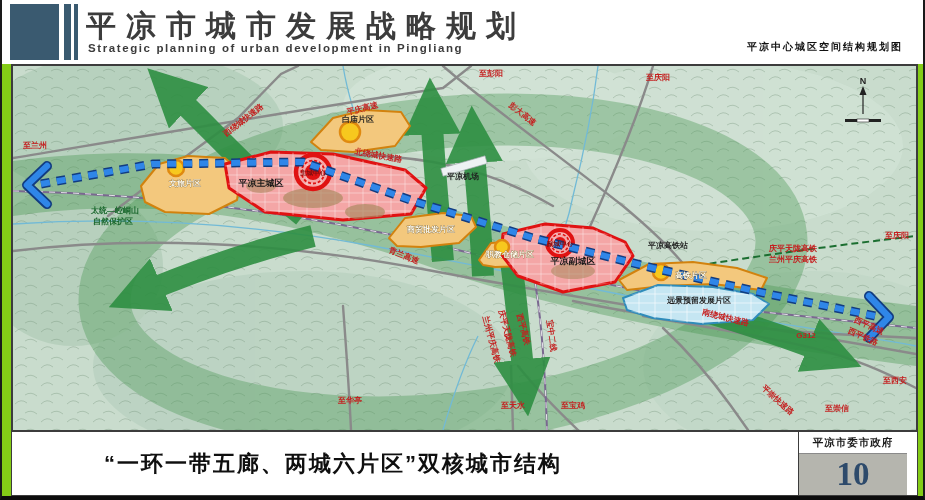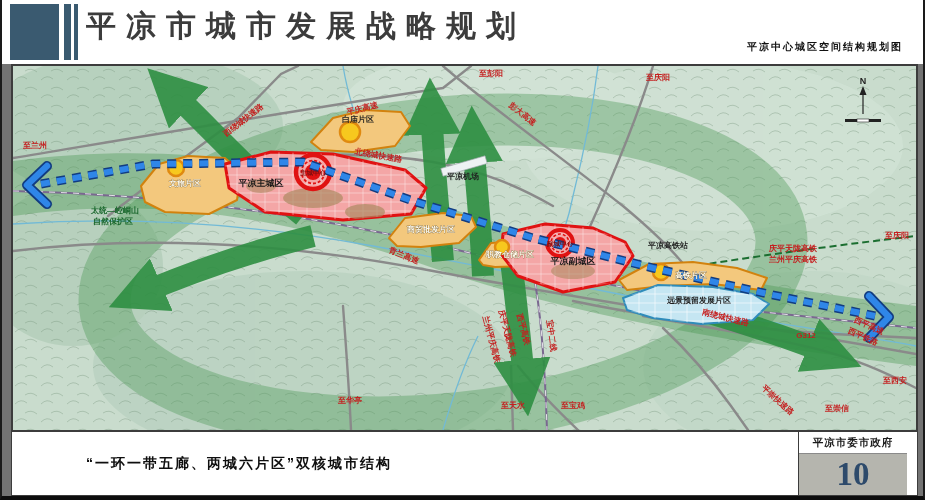--- a/index.html
+++ b/index.html
@@ -1,16 +1,16 @@
 <!DOCTYPE html>
 <html><head>
 <meta charset="utf-8">
 <style>
   html,body{margin:0;padding:0;background:#e8e8e8;}
-  .page{position:relative;width:925px;height:500px;background:#737373;
+  .page{position:relative;width:925px;height:500px;background:#84cc16;
         border-left:2px solid #1a1a1a;border-right:2px solid #1a1a1a;border-bottom:4px solid #0d0d0d;
         box-sizing:border-box;font-family:"Liberation Sans",sans-serif;overflow:hidden;}
   
   .header{position:absolute;left:0;top:0;width:100%;height:64px;background:#fff;}
   .hsq{position:absolute;left:8px;top:4px;width:49px;height:56px;background:#3a5a70;}
   .hbar1{position:absolute;left:62px;top:4px;width:7px;height:56px;background:#3a5a70;}
   .hbar2{position:absolute;left:72px;top:4px;width:4px;height:56px;background:#3a5a70;}
   .htitle{position:absolute;left:84px;top:6px;margin:0;font-size:30px;font-weight:bold;color:#3c3c3c;
           letter-spacing:10px;white-space:nowrap;}
   .hsub{position:absolute;left:86px;top:42px;font-size:11.5px;font-weight:bold;color:#3c3c3c;
@@ -26,40 +26,41 @@
   text.lbl.dark{fill:#1f1f1f;}
   text.lbl.green{fill:#17662a;}
   text.lbl.city{fill:#161616;font-size:9px;}
   text.lbl.area{fill:#fffdf2;stroke:#6b4a12;stroke-width:0.4px;paint-order:stroke;}
   text.lbl.center{fill:#7d0f0f;font-size:6.5px;}
   text.compass-n{font-family:"Liberation Sans",sans-serif;font-weight:bold;font-size:9px;fill:#222;text-anchor:middle;}
   
   .footer{position:absolute;left:9px;top:432px;width:907px;height:64px;background:#fff;
           border-left:1px solid #3c3c3c;border-right:1px solid #3c3c3c;border-bottom:1px solid #3c3c3c;
           box-sizing:border-box;}
-  .caption{position:absolute;left:74px;top:0;height:100%;display:flex;align-items:center;
-           font-size:14px;font-weight:bold;color:#0f0f0f;letter-spacing:2px;white-space:nowrap;}
+  .caption{position:absolute;left:92px;top:0;height:100%;display:flex;align-items:center;
+           font-size:22px;font-weight:bold;color:#0f0f0f;letter-spacing:2px;white-space:nowrap;}
   .stampbox{position:absolute;right:10px;top:0;width:109px;height:100%;
             border-left:1px solid #3c3c3c;box-sizing:border-box;display:flex;flex-direction:column;}
   .authority{height:21px;display:flex;align-items:center;justify-content:center;
              font-size:10.5px;font-weight:bold;color:#1c1c1c;background:#fff;
              border-bottom:1px solid #8a8a8a;letter-spacing:1px;}
   .pagenum{flex:1;display:flex;align-items:center;justify-content:center;background:#b5b5ae;
            font-family:"Liberation Serif",serif;font-size:33px;font-weight:bold;color:#2d4a6b;}
 </style>
 </head>
 <body>
 
 <div class="page">
 
   <div class="header">
     <div class="hsq"></div>
     <div class="hbar1"></div>
     <div class="hbar2"></div>
     <h1 class="htitle">平凉市城市发展战略规划</h1>
+    <div class="hsub">Strategic planning of urban development in Pingliang</div>
     <div class="hmapname">平凉中心城区空间结构规划图</div>
   </div>
 
   <div class="map">
     <svg width="903" height="364" viewBox="0 0 903 364">
       <defs>
         <pattern id="hach" width="26" height="18" patternUnits="userSpaceOnUse">
           <path d="M2,14 Q8,8 14,13 M12,5 Q18,1 24,6" stroke="rgba(110,140,115,0.35)" fill="none" stroke-width="1"></path>
         </pattern>
         <marker id="ah" viewBox="0 0 10 10" refX="5" refY="5" markerWidth="2.6" markerHeight="2.6" orient="auto-start-reverse">

